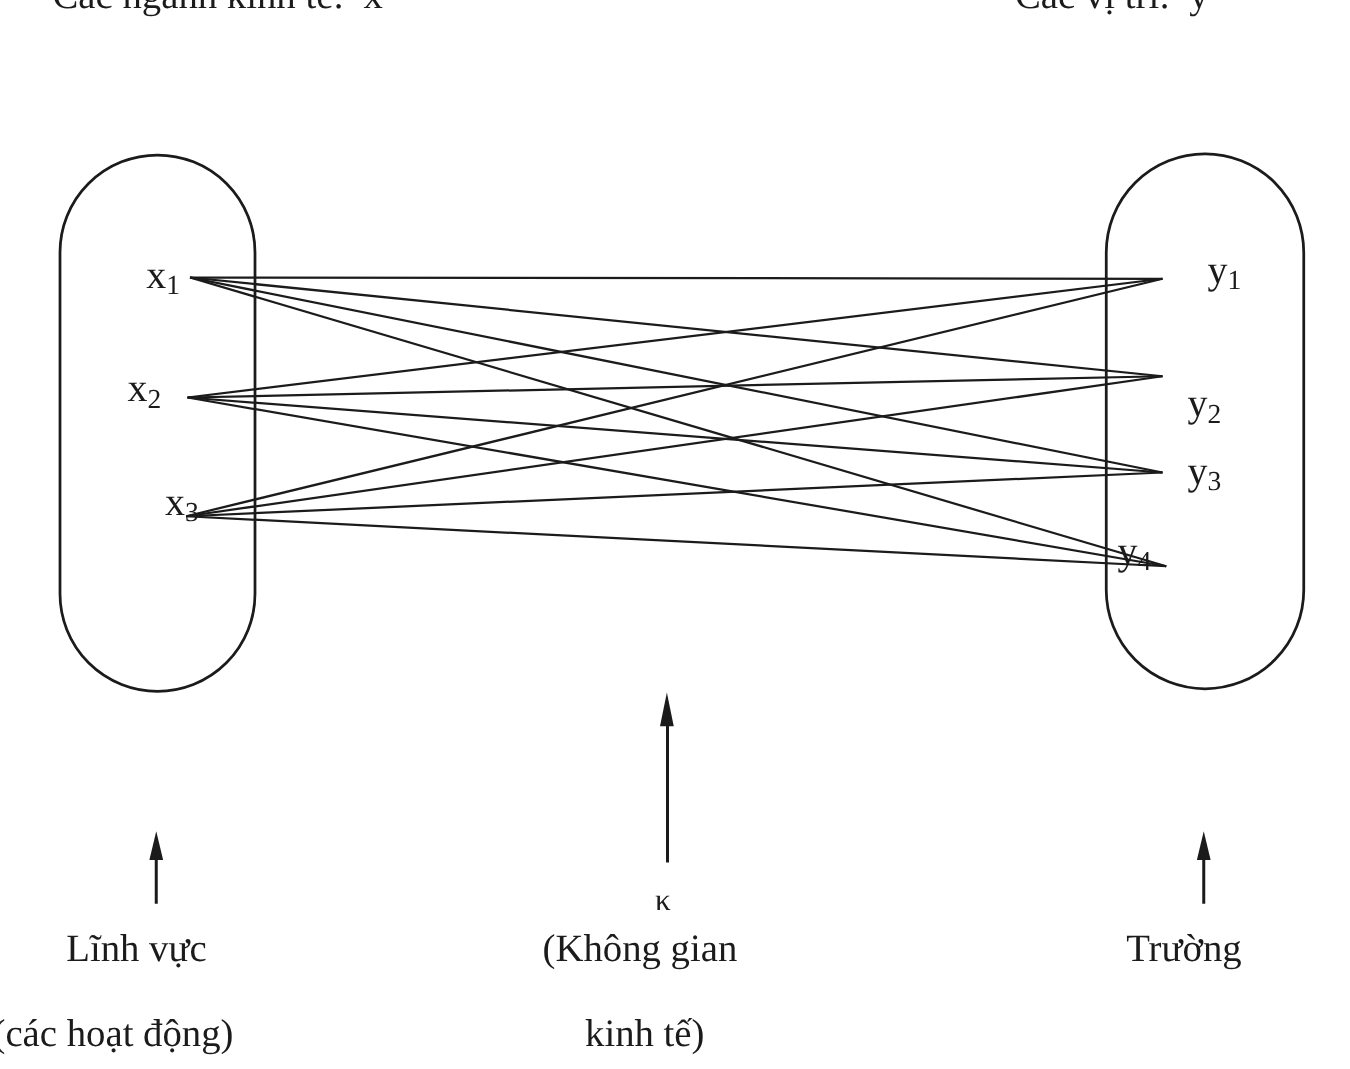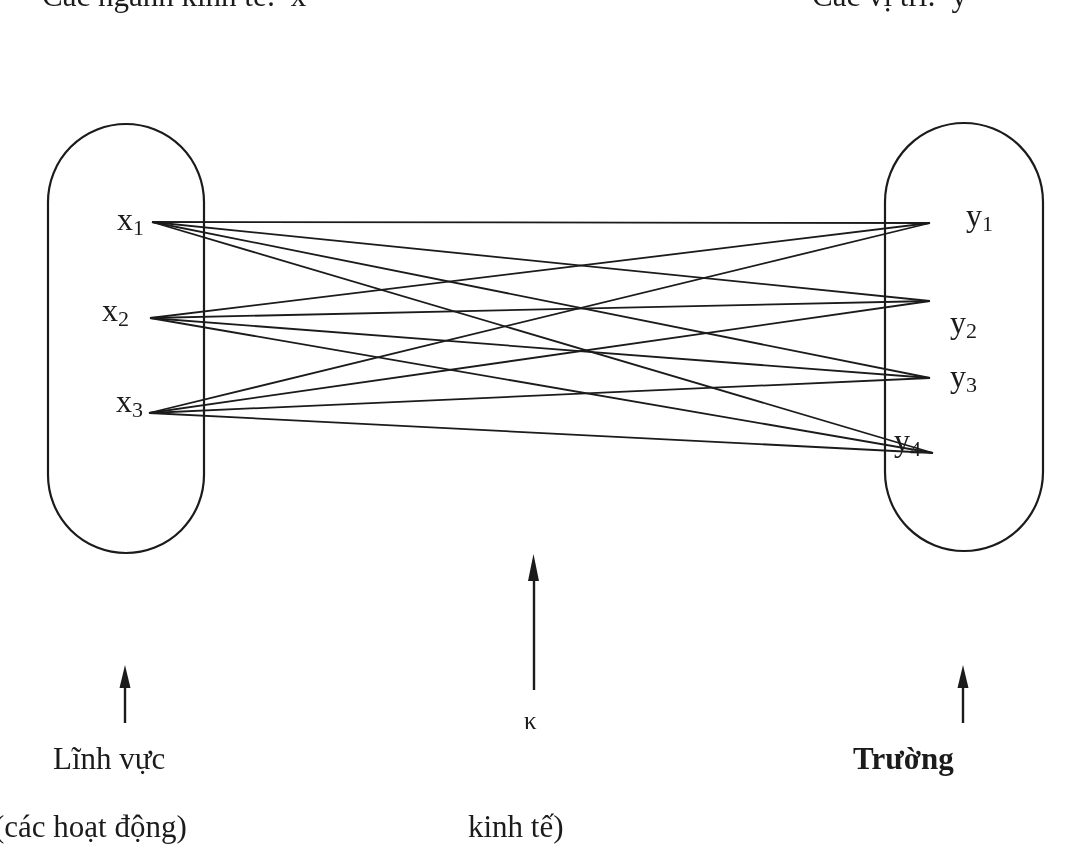--- a/index.html
+++ b/index.html
@@ -67,27 +67,28 @@
       <polygon class="arrow-head" points="533.5,554 528,581 539,581" data-name="middle-up-arrow-head"></polygon>
     </g>
     <g data-name="right-up-arrow">
       <line class="arrow-shaft" x1="963" y1="723" x2="963" y2="685"></line>
       <polygon class="arrow-head" points="963,665 957.5,688 968.5,688" data-name="right-up-arrow-head"></polygon>
     </g>
   </svg>
 
   <span class="node-label" style="left:117px; top:203px;" data-name="node-x1"><span>x</span><sub>1</sub></span>
   <span class="node-label" style="left:102px; top:294px;" data-name="node-x2"><span>x</span><sub>2</sub></span>
-  <span class="node-label" style="left:116px; top:385px;" data-name="node-x3"><span>x</span><sub>3</sub></span>
+  <span class="node-label" style="left:132px; top:385px;" data-name="node-x3"><span>x</span><sub>3</sub></span>
 
   <span class="node-label" style="left:950px; top:199px;margin-left:16px;" data-name="node-y1"><span>y</span><sub>1</sub></span>
   <span class="node-label" style="left:950px; top:274px;margin-top:32px;" data-name="node-y2"><span>y</span><sub>2</sub></span>
   <span class="node-label" style="left:950px; top:360px;" data-name="node-y3"><span>y</span><sub>3</sub></span>
   <span class="node-label" style="left:894px; top:424px;" data-name="node-y4"><span>y</span><sub>4</sub></span>
 
   <div class="txt footnote" style="left:53px; top:743px;" data-name="left-arrow-label-line1">Lĩnh vực</div>
   <div class="txt footnote" style="left:-6px; top:811px;" data-name="left-arrow-label-line2">(các hoạt động)</div>
 
   <div class="txt kappa" style="left:524px; top:708px;" data-name="kappa-symbol">κ</div>
+  <div class="txt footnote" style="left:434px; top:743px;" data-name="middle-arrow-label-line1">(Không gian</div>
   <div class="txt footnote" style="left:468px; top:811px;text-align:center;" data-name="middle-arrow-label-line2">kinh tế)</div>
 
-  <div class="txt footnote" style="left:853px; top:743px;font-weight:bold;" data-name="right-arrow-label">Trường</div>
+  <div class="txt footnote" style="left:901px; top:743px;" data-name="right-arrow-label">Trường</div>
 </div>
 
 </body></html>

